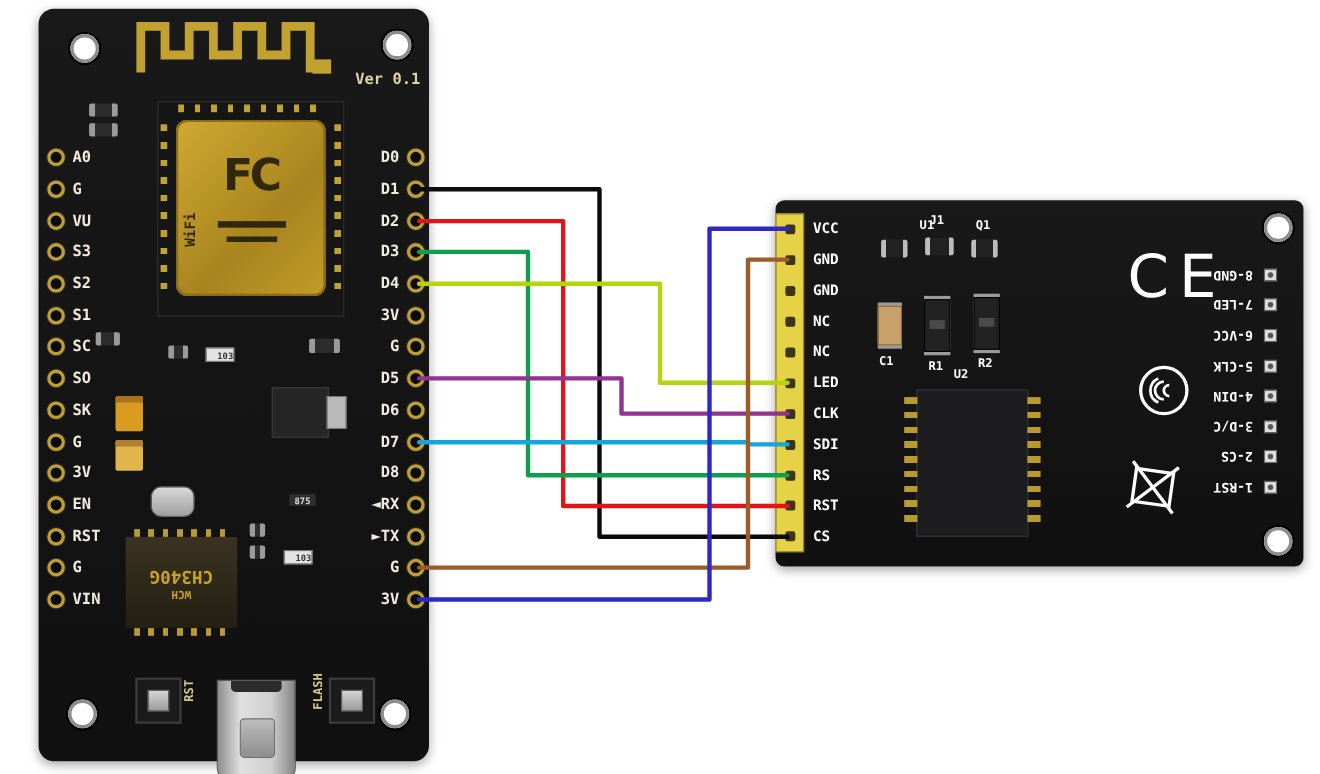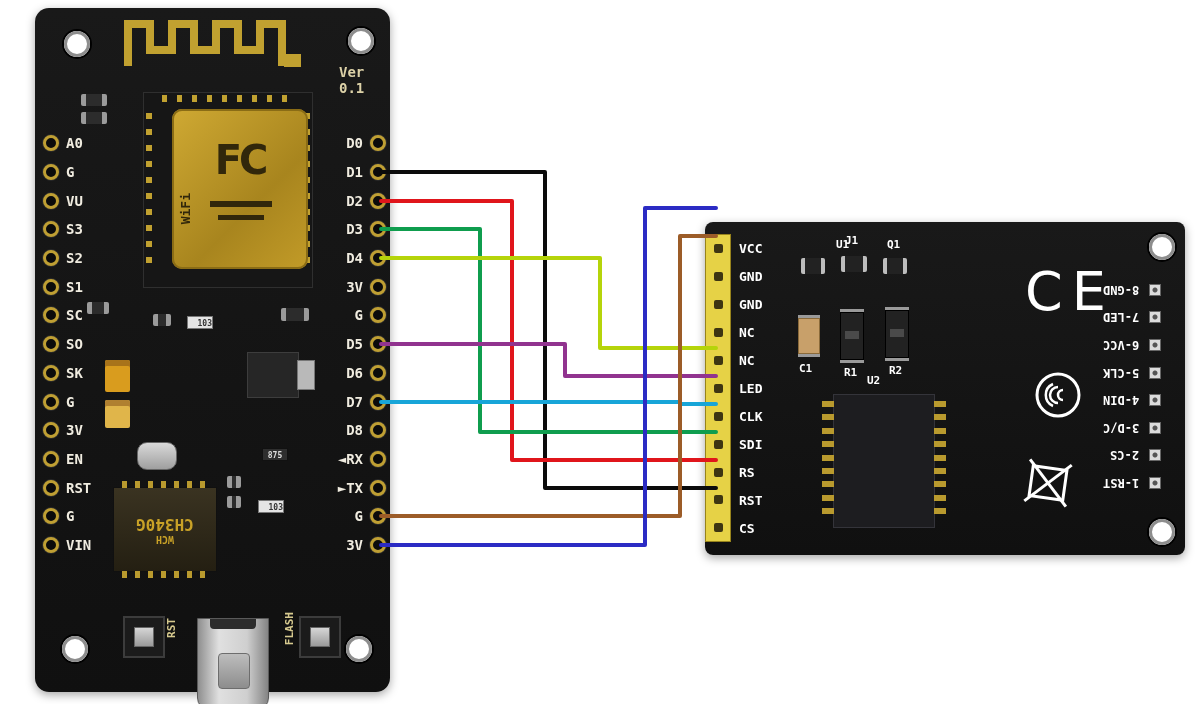--- a/index.html
+++ b/index.html
@@ -2,39 +2,39 @@
 <html><head>
 <meta charset="utf-8">
 <title>Wiring Diagram</title>
 <style>
   html,body{margin:0;padding:0;background:#fff;}
   .scene{position:relative;width:1200px;height:704px;background:#ffffff;overflow:hidden;
          font-family:"DejaVu Sans Mono", monospace;}
 
   .board{position:absolute;background:linear-gradient(#191919,#101010);box-shadow:0 3px 10px rgba(0,0,0,.35);}
   .nodemcu{left:35px;top:8px;width:355px;height:684px;border-radius:14px;}
-  .tftboard{left:705px;top:182px;width:480px;height:333px;border-radius:8px;margin-top:40px;}
+  .tftboard{left:705px;top:182px;width:480px;height:333px;border-radius:8px;}
 
   .hole{position:absolute;width:26px;height:26px;border-radius:50%;background:#fff;
         box-shadow:inset 0 0 0 3px #8d8d8d, 0 0 0 2px #000;}
 
   
   .antenna{position:absolute;left:85px;top:4px;}
-  .ver{position:absolute;left:288px;top:56px;color:#ddd2a8;font-size:14px;font-weight:bold;margin-left:16px;}
+  .ver{position:absolute;left:288px;top:56px;color:#ddd2a8;font-size:14px;font-weight:bold;}
 
   .esp{position:absolute;left:108px;top:84px;width:168px;height:194px;background:#161616;
        border:1px solid #2f2f2f;}
   .esp-cast{position:absolute;left:18px;right:18px;top:2px;height:7px;
             background:repeating-linear-gradient(90deg,#c1a130 0 5px,#161616 5px 15px);}
   .esp-cast-l{position:absolute;left:2px;top:20px;bottom:20px;width:6px;
             background:repeating-linear-gradient(180deg,#c1a130 0 6px,#161616 6px 16px);}
   .esp-cast-r{position:absolute;right:2px;top:20px;bottom:20px;width:6px;
             background:repeating-linear-gradient(180deg,#c1a130 0 6px,#161616 6px 16px);}
   .shield{position:absolute;left:16px;top:16px;width:136px;height:160px;border-radius:10px;
-          background:linear-gradient(135deg,#cfa933,#a8851e 60%,#c29b28);box-shadow:inset 0 0 0 2px #8a6c15;margin-left:12px;}
+          background:linear-gradient(135deg,#cfa933,#a8851e 60%,#c29b28);box-shadow:inset 0 0 0 2px #8a6c15;}
   .fcc{position:absolute;left:0;right:0;top:28px;text-align:center;color:#31270b;
        font-size:40px;font-weight:bold;font-family:"DejaVu Sans", sans-serif;letter-spacing:-3px;}
   .sh-bar1{position:absolute;left:38px;top:92px;width:62px;height:6px;background:#31270b;}
   .sh-bar2{position:absolute;left:46px;top:106px;width:46px;height:5px;background:#31270b;}
   .vlabel{writing-mode:vertical-rl;transform:rotate(180deg);}
   .wifi{position:absolute;left:6px;top:84px;color:#31270b;font-size:13px;font-weight:bold;}
 
   .pins-left{position:absolute;left:8px;top:121px;}
   .pins-right{position:absolute;right:4px;top:121px;}
   .pin-row{height:28.7px;display:flex;align-items:center;gap:7px;}

